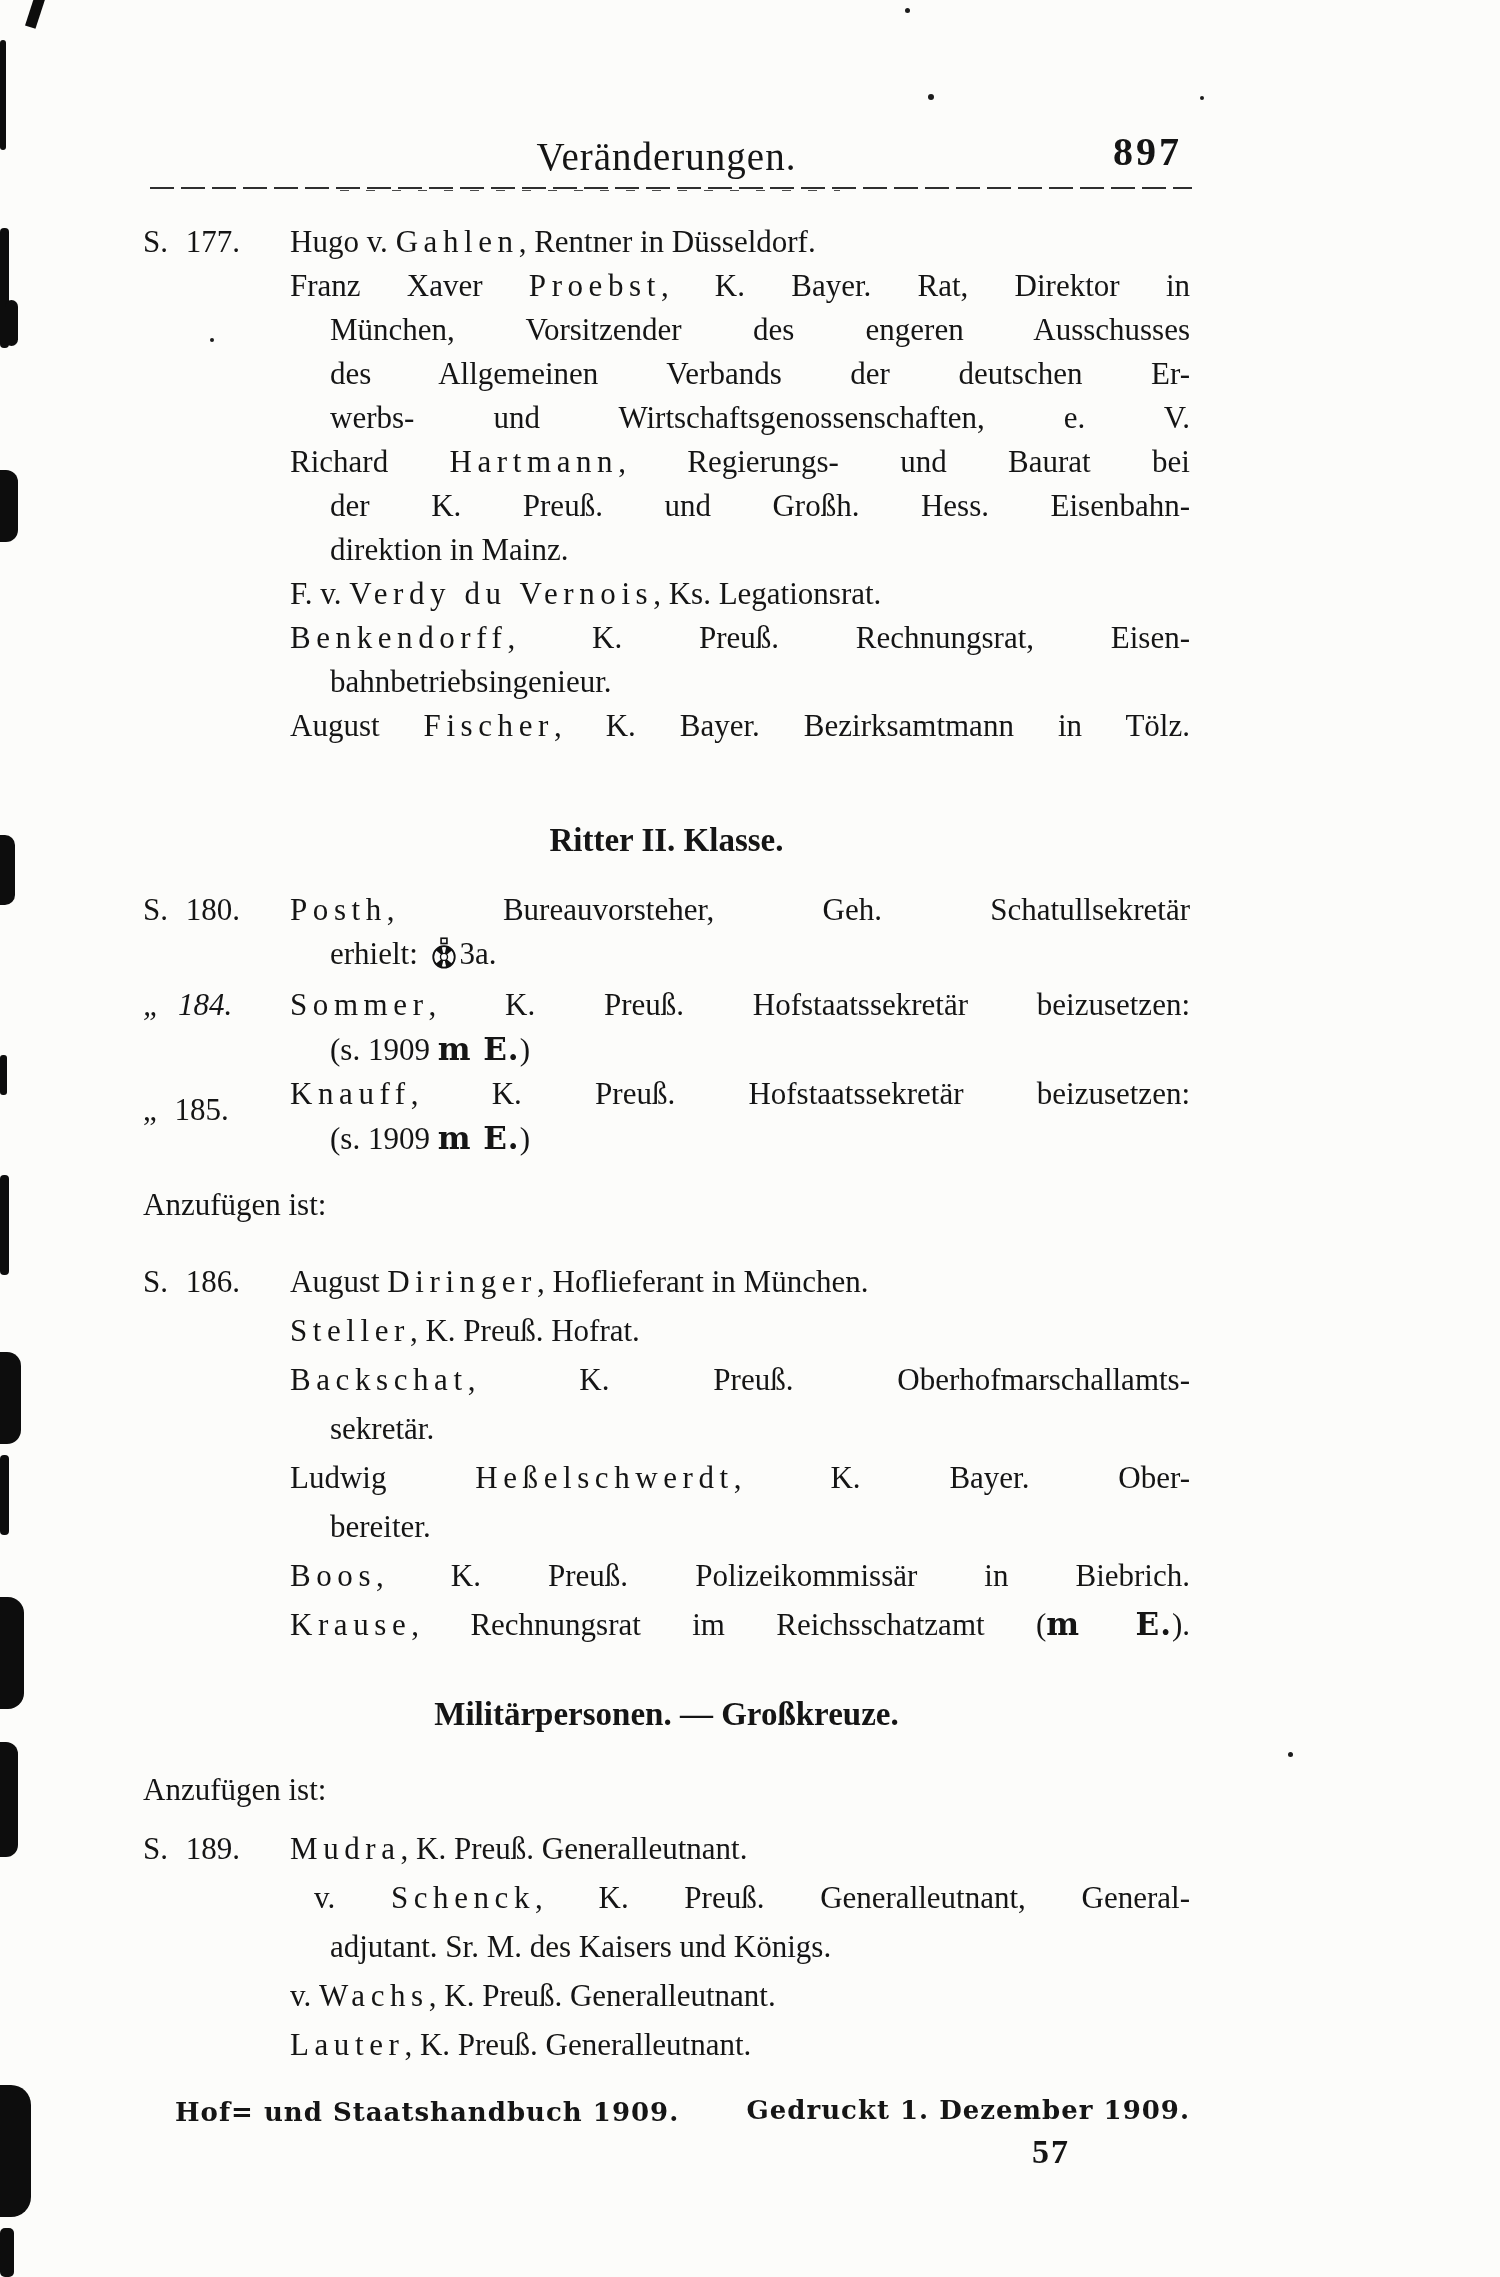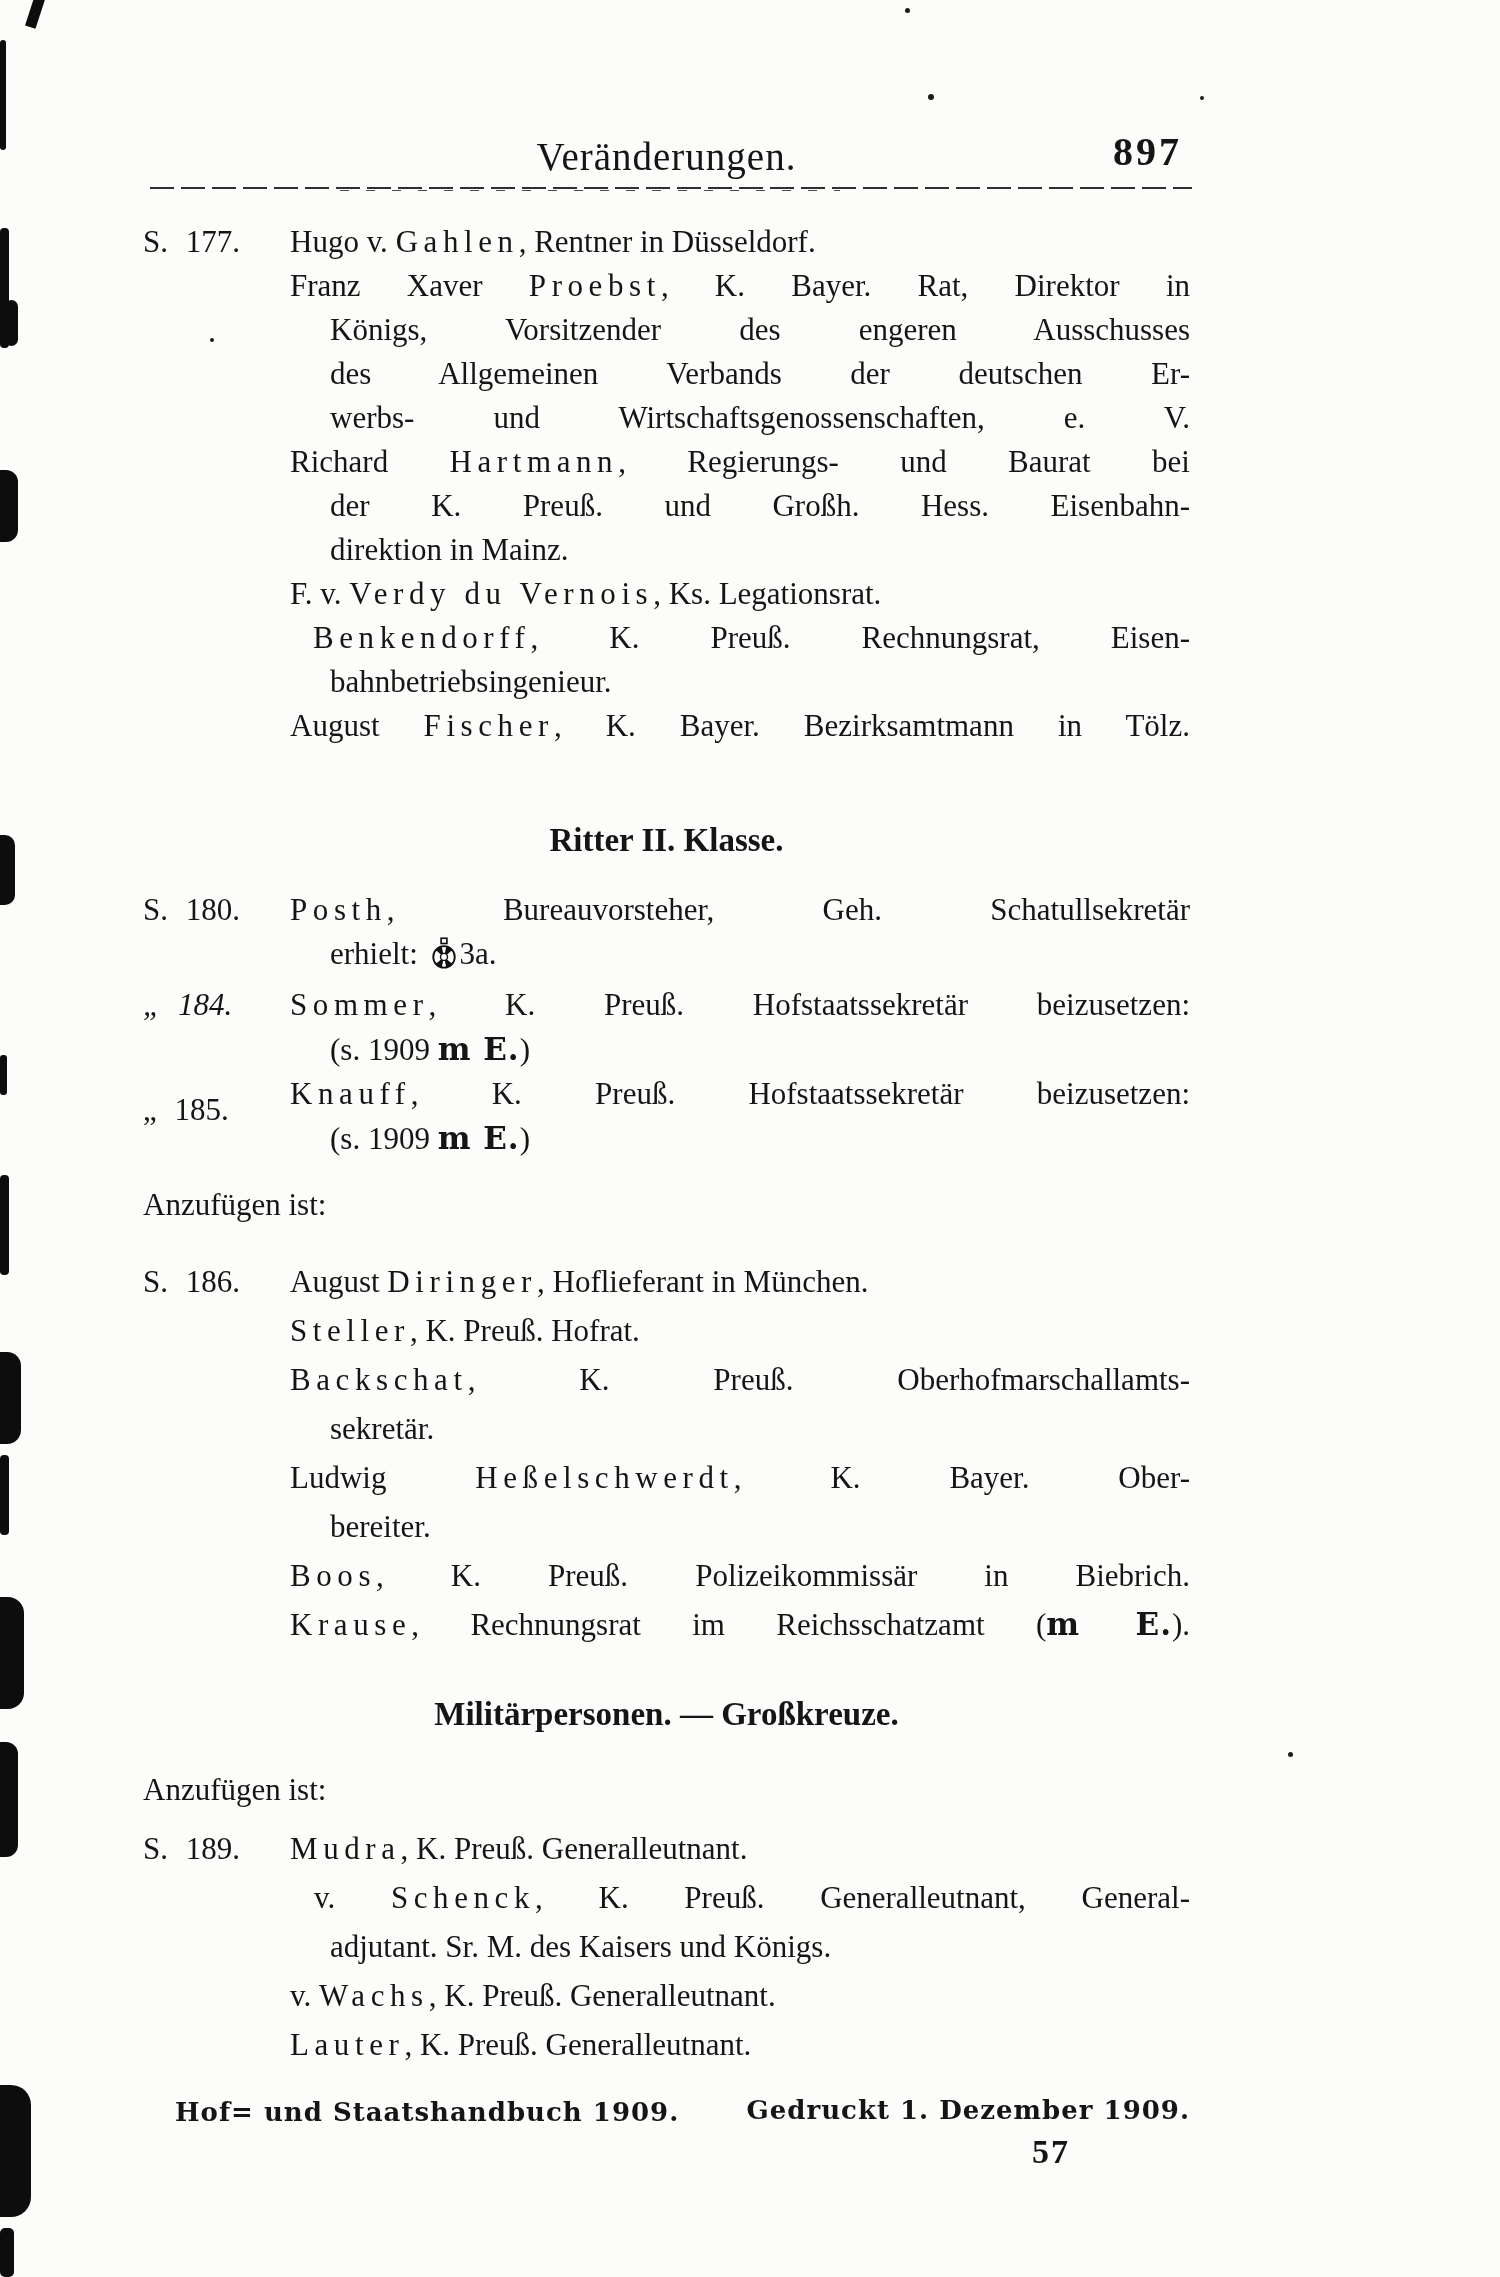--- a/index.html
+++ b/index.html
@@ -46,28 +46,28 @@
   <div class="page-number">897</div>
   <div class="head-rule"></div>
   <div class="head-rule2"></div>
 
   <div class="column" id="content">
       <div class="entry" style="margin-top: 0px;">
         <div class="label" style="line-height: 44px;">S. 177.</div>
         <div class="lines">
           <div class="line" style="line-height: 44px;"><span>Hugo v. </span><span class="spaced">Gahlen</span><span>, Rentner in Düsseldorf.</span></div>
           <div class="line just" style="line-height: 44px;"><span>Franz Xaver </span><span class="spaced">Proebst</span><span>, K. Bayer. Rat, Direktor in</span></div>
-          <div class="line ind just" style="line-height: 44px;"><span>Königs, Vorsitzender des engeren Ausschusses</span></div>
+          <div class="line ind just" style="line-height: 44px;"><span>München, Vorsitzender des engeren Ausschusses</span></div>
           <div class="line ind just" style="line-height: 44px;"><span>des Allgemeinen Verbands der deutschen Er-</span></div>
           <div class="line ind just" style="line-height: 44px;"><span>werbs- und Wirtschaftsgenossenschaften, e. V.</span></div>
           <div class="line just" style="line-height: 44px;"><span>Richard </span><span class="spaced">Hartmann</span><span>, Regierungs- und Baurat bei</span></div>
           <div class="line ind just" style="line-height: 44px;"><span>der K. Preuß. und Großh. Hess. Eisenbahn-</span></div>
           <div class="line ind" style="line-height: 44px;"><span>direktion in Mainz.</span></div>
           <div class="line" style="line-height: 44px;"><span>F. v. </span><span class="spaced">Verdy du Vernois</span><span>, Ks. Legationsrat.</span></div>
-          <div class="line just" style="line-height: 44px; margin-left: 23px;"><span class="spaced">Benkendorff</span><span>, K. Preuß. Rechnungsrat, Eisen-</span></div>
+          <div class="line just" style="line-height: 44px;"><span class="spaced">Benkendorff</span><span>, K. Preuß. Rechnungsrat, Eisen-</span></div>
           <div class="line ind" style="line-height: 44px;"><span>bahnbetriebsingenieur.</span></div>
           <div class="line just" style="line-height: 44px;"><span>August </span><span class="spaced">Fischer</span><span>, K. Bayer. Bezirksamtmann in Tölz.</span></div>
         </div>
       </div>
       <div class="heading" style="margin-top: 70px;">Ritter II. Klasse.</div>
       <div class="entry" style="margin-top: 26px;">
         <div class="label" style="line-height: 44px;">S. 180.</div>
         <div class="lines">
           <div class="line just" style="line-height: 44px;"><span class="spaced">Posth</span><span>, Bureauvorsteher, Geh. Schatullsekretär</span></div>
           <div class="line ind" style="line-height: 44px;"><span>erhielt: </span><span class="ordericon"><svg width="28" height="34" viewBox="0 0 24 29">

